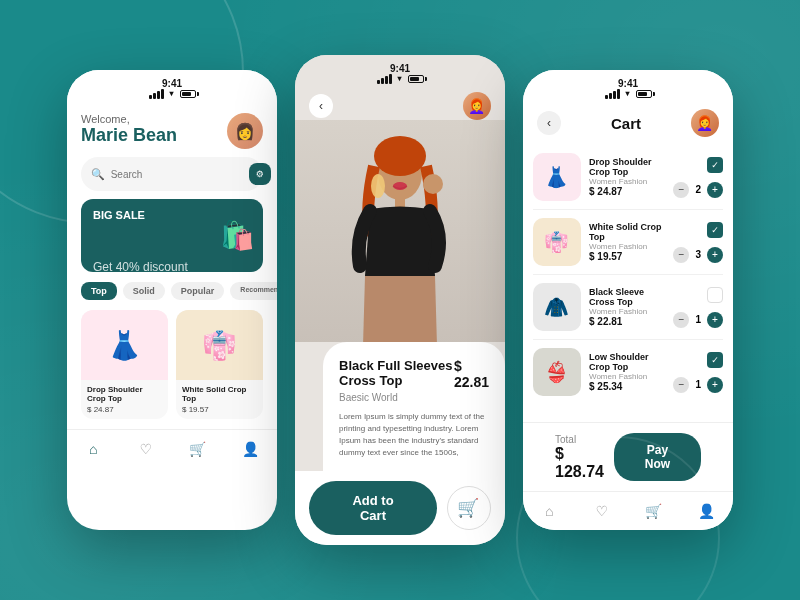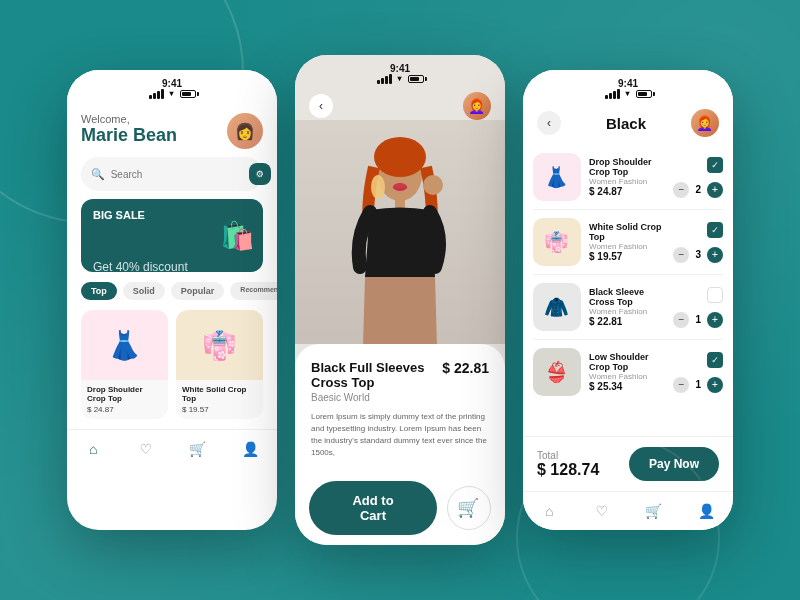--- a/index.html
+++ b/index.html
@@ -139,21 +139,21 @@
       display: flex; align-items: center; font-size: 28px;
     }
     .tabs-row {
       display: flex; gap: 6px; margin-bottom: 10px;
     }
     .tab-pill {
       padding: 4px 10px; border-radius: 20px;
       font-size: 9px; font-weight: 600;
       cursor: pointer;
     }
-    .tab-pill.active { background: #1a6060; color: white; }
+    .tab-pill.active { background: #1a6060; color: white; border-radius: 8px; }
     .tab-pill.inactive { background: #f0f0f0; color: #666; }
     .products-grid {
       display: grid; grid-template-columns: 1fr 1fr; gap: 8px;
     }
     .product-card {
       background: #f8f8f8; border-radius: 12px; overflow: hidden;
     }
     .product-img {
       width: 100%; height: 70px;
       display: flex; align-items: center; justify-content: center;
@@ -282,21 +282,21 @@
     }
     .qty-btn {
       width: 16px; height: 16px; border-radius: 50%;
       background: #1a6060; color: white;
       display: flex; align-items: center; justify-content: center;
       font-size: 10px; cursor: pointer; border: none;
     }
     .qty-btn.minus { background: #e0e0e0; color: #333; }
     .qty-num { font-size: 10px; font-weight: 600; }
     .cart-footer {
-      padding: 10px 14px;
+      padding: 10px 32px;
       border-top: 1px solid #eee;
       display: flex; justify-content: space-between; align-items: center;
       background: white;
     }
     .total-label { font-size: 10px; color: #888; }
     .total-amount { font-size: 16px; font-weight: 800; color: #111; }
     .pay-now-btn {
       background: #1a6060; color: white;
       border-radius: 20px; padding: 10px 20px;
       font-size: 12px; font-weight: 700; border: none; cursor: pointer;
@@ -423,21 +423,21 @@
         <path d="M70 160 L68 230 L142 230 L140 160 Z" fill="#b8896a"></path>
 
         <ellipse cx="83" cy="70" rx="7" ry="12" fill="#f0c878" opacity="0.9"></ellipse>
 
         <path d="M98 70 Q105 75 112 70" stroke="#a06040" stroke-width="1.5" fill="none"></path>
 
         <ellipse cx="105" cy="70" rx="7" ry="4" fill="#cc2244" opacity="0.8"></ellipse>
       </svg>
     </div>
   </div>
-  <div class="center-details" style="flex:1;">
+  <div class="center-details" style="flex:1;margin-left:28px;">
     <div class="detail-header">
       <div class="detail-name">Black Full Sleeves Cross Top</div>
       <div class="detail-price">$ 22.81</div>
     </div>
     <div class="detail-brand">Baesic World</div>
     <div class="detail-desc">Lorem Ipsum is simply dummy text of the printing and typesetting industry. Lorem Ipsum has been the industry's standard dummy text ever since the 1500s,</div>
   </div>
   <div class="center-bottom">
     <button class="add-to-cart-btn">Add to Cart</button>
     <div class="cart-circle">🛒</div>
@@ -455,21 +455,21 @@
           <span style="height:10px"></span>
       </div>
       <div class="wifi-icon">▾</div>
       <div class="battery-icon">
           <div class="battery-fill"></div>
         </div>
     </div>
   </div>
   <div class="right-header">
     <div class="back-btn" style="background:#f0f0f0;">‹</div>
-    <div class="cart-title">Black</div>
+    <div class="cart-title">Cart</div>
     <div class="right-avatar">👩‍🦰</div>
   </div>
   <div class="cart-items">
 
     <div class="cart-item">
       <div class="cart-item-img pink2">👗</div>
       <div class="cart-item-info">
         <div class="cart-item-name">Drop Shoulder Crop Top</div>
         <div class="cart-item-cat">Women Fashion</div>
         <div class="cart-item-price">$ 24.87</div>

